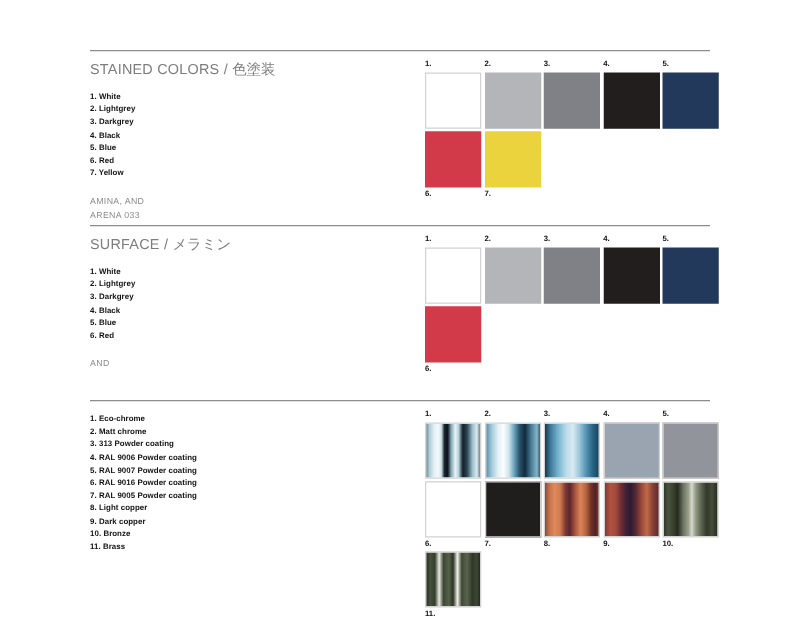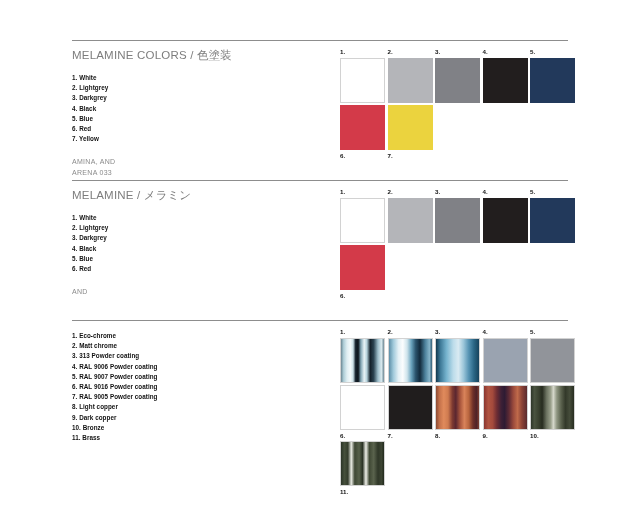--- a/index.html
+++ b/index.html
@@ -83,21 +83,21 @@
   .lab-bot { margin-top: 3px; }
 </style>
 </head>
 <body>
 
 <div class="page">
 
   <div class="section" id="sec-0" style="top:40px;">
     <div class="rule"></div>
     <div class="sec-head">
-      <span>MELAMINE COLORS</span><span> / </span><span class="jp">色塗装</span>
+      <span>STAINED COLORS</span><span> / </span><span class="jp">色塗装</span>
     </div>
     <div class="legend">
       <div>1. White</div>
       <div>2. Lightgrey</div>
       <div>3. Darkgrey</div>
       <div>4. Black</div>
       <div>5. Blue</div>
       <div>6. Red</div>
       <div>7. Yellow</div>
     </div>
@@ -133,21 +133,21 @@
         <div class="sw-cell" style="left: 47.5px; top: 56px;">
           <div class="sw-box" style="background: rgb(235, 211, 62);"></div>
           <div class="sw-label lab-bot">7.</div>
         </div>
       </div>
   </div>
 
   <div class="section" id="sec-1" style="top:180px;">
     <div class="rule"></div>
     <div class="sec-head">
-      <span>MELAMINE</span><span> / </span><span class="jp">メラミン</span>
+      <span>SURFACE</span><span> / </span><span class="jp">メラミン</span>
     </div>
     <div class="legend">
       <div>1. White</div>
       <div>2. Lightgrey</div>
       <div>3. Darkgrey</div>
       <div>4. Black</div>
       <div>5. Blue</div>
       <div>6. Red</div>
     </div>
     <div class="note">

